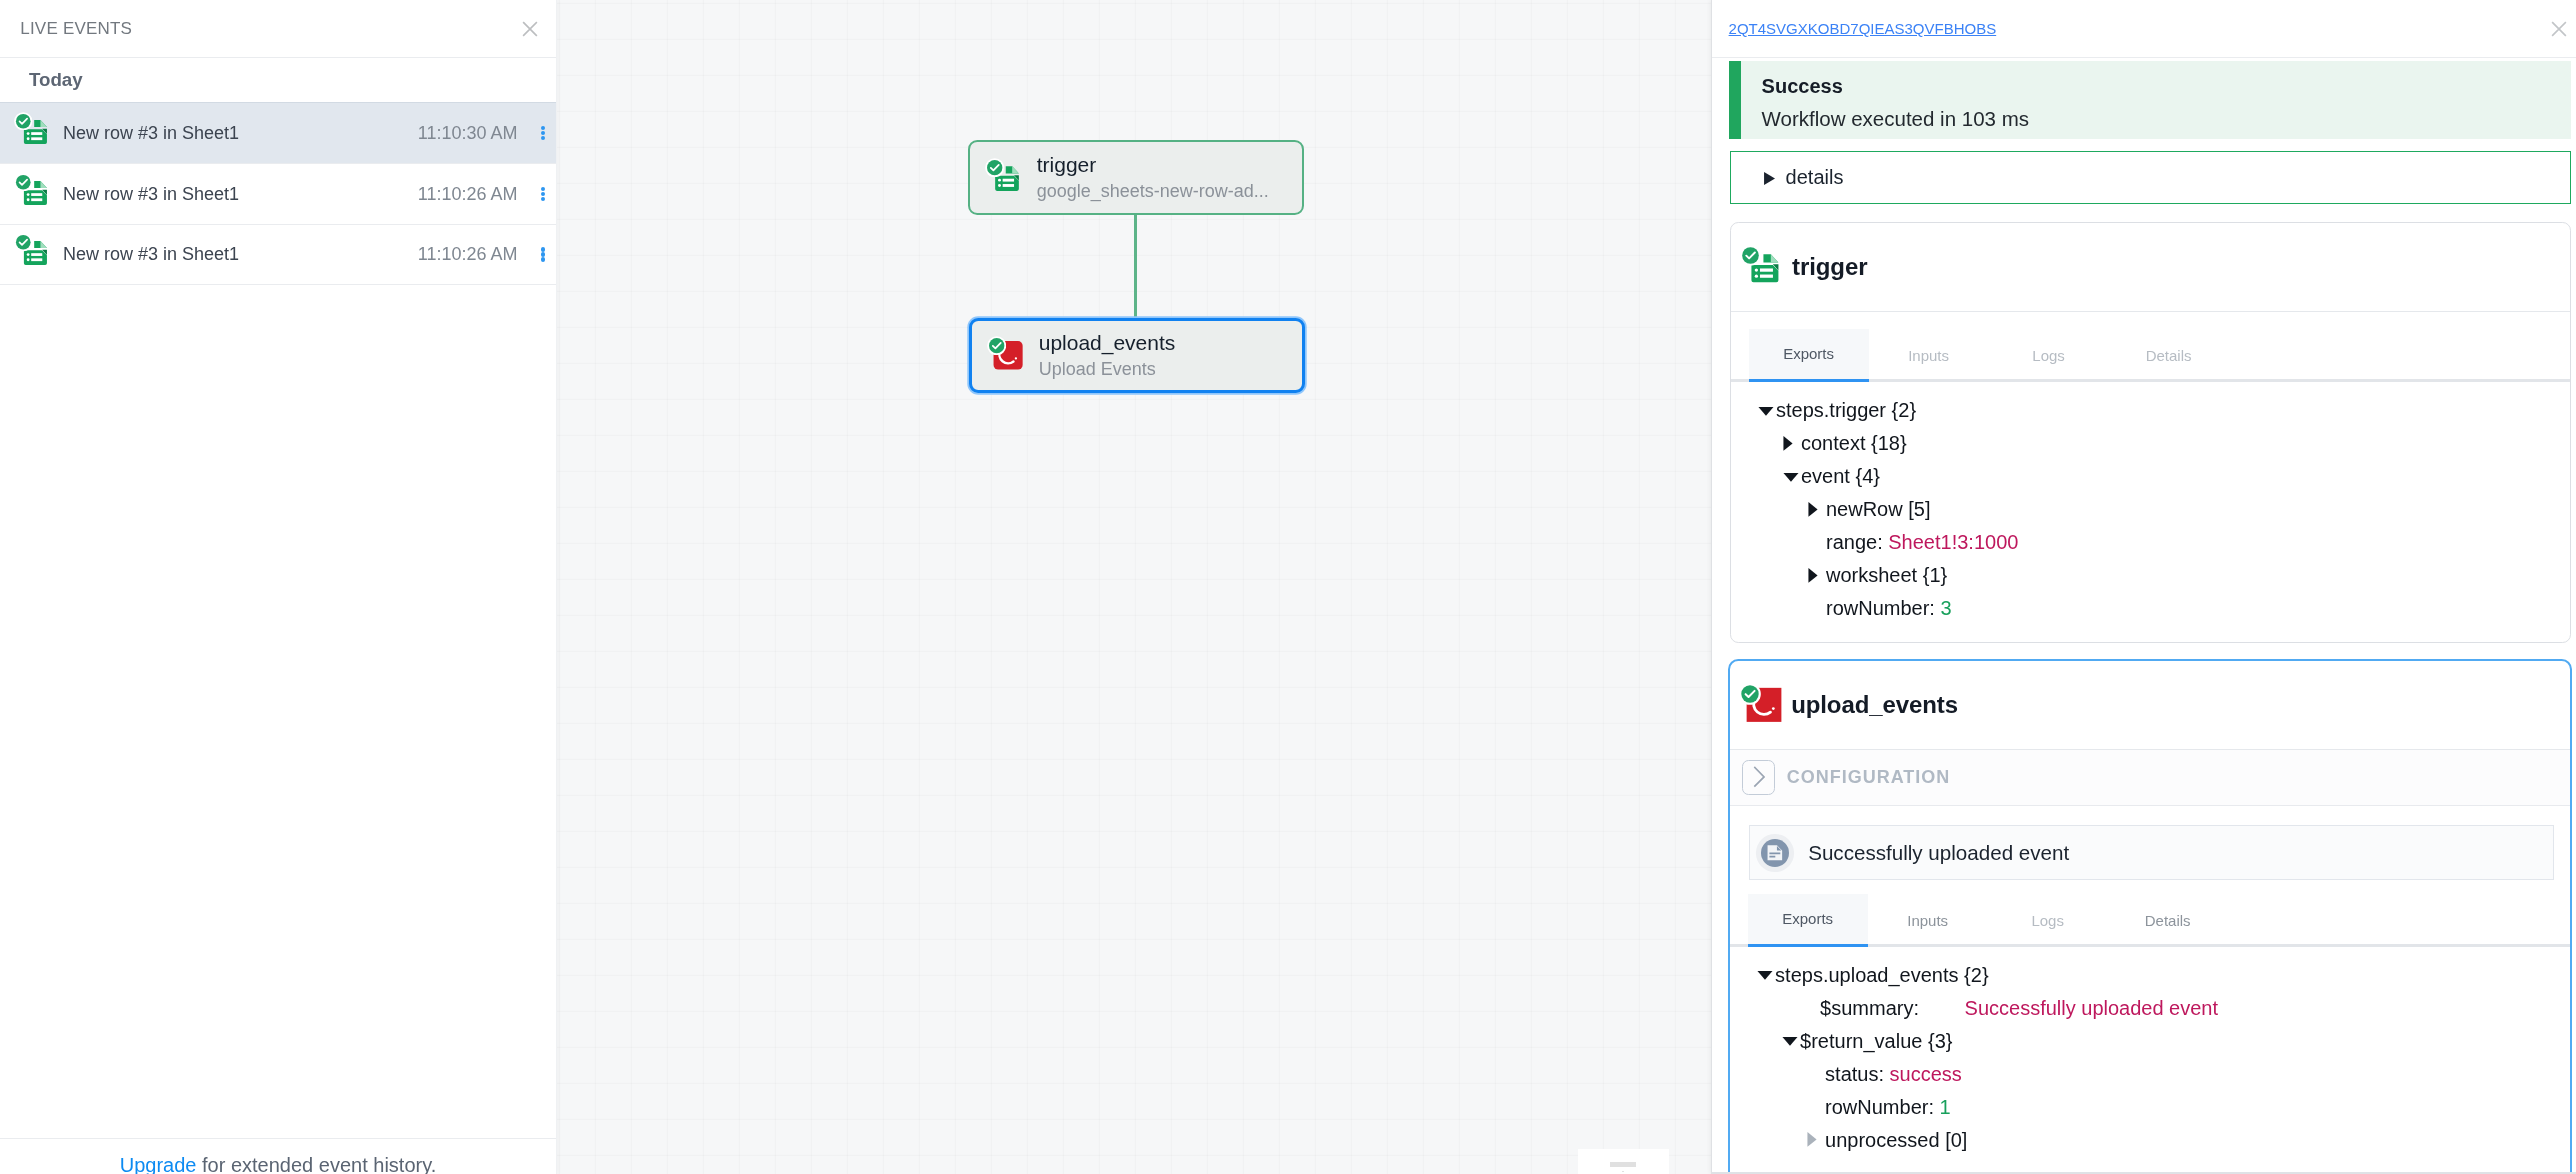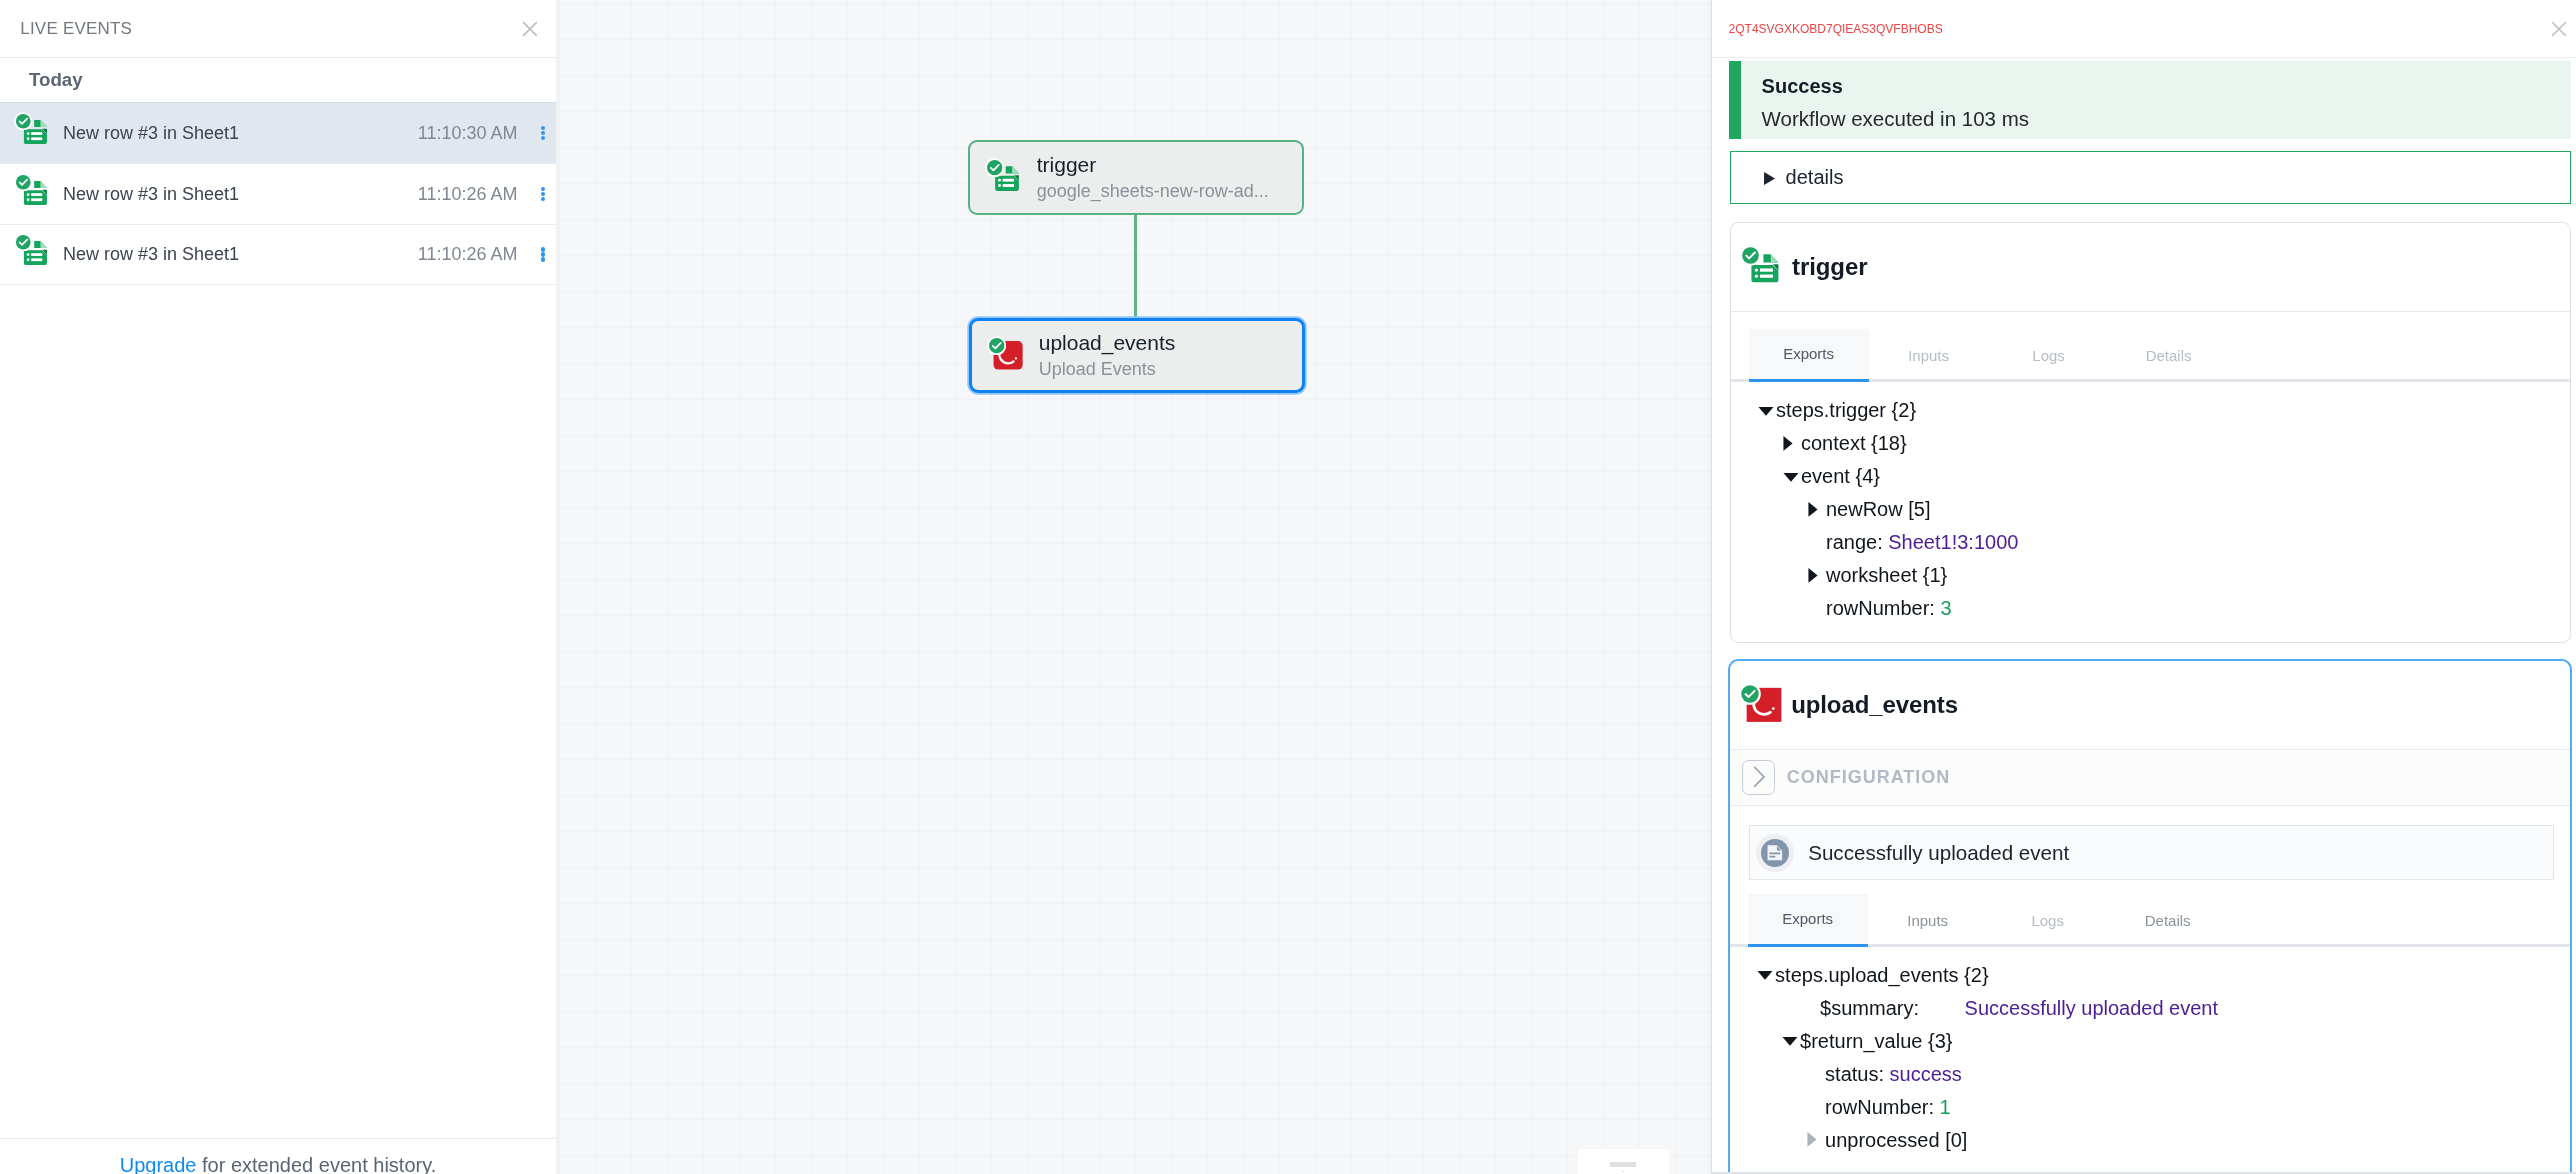--- a/index.html
+++ b/index.html
@@ -76,21 +76,21 @@
   .mini { position:absolute; background:#fff; }
   .mini-bar { background:#e0e0e0; }
 
   
   .right-panel {
     width:865px; height:1174px; background:#fff; border-left:0.9px solid #dfe1e4; box-shadow:-1.8px 0 3.7px rgba(0,0,0,0.035);
     display:flex; flex-direction:column; position:relative; overflow:hidden;
   }
   .rp-header { height:58px; flex:0 0 58px; border-bottom:0.9px solid #eaecef;
     display:flex;align-items:center;justify-content:space-between; padding:0 3.7px 0 16.6px;}
-  .rp-id { font-size:12px; color:#ef4444; letter-spacing:0px;}
+  .rp-id { font-size:15px; color:#3b82f6; letter-spacing:0px;text-decoration:underline;}
   .rp-close { width:26px;height:26px;cursor:pointer;display:block;}
   .rp-body { flex:1 1 auto; overflow:hidden; position:relative; border-bottom:2.3px solid #dfe2e6;}
 
   .alert { margin:2.8px 4.6px 0 16.6px; background:#eaf5ef; border-left:12px solid #20a65e; height:78px; padding:12px 0 0 21px;}
   .alert-t { font-size:20px; font-weight:700; color:#161d27; line-height:1.3;}
   .alert-s { font-size:20.5px; color:#23292f; line-height:1.4; margin-top:6.5px;}
 
   .details-box { margin:12px 4.6px 0 17.6px; border:1.4px solid #1ea95e; height:53px; display:flex; align-items:center; padding-left:33px; cursor:pointer;}
   .det-tri { width:11.2px;height:13px; margin-right:10.8px; display:block;}
   .det-label { font-size:20px; color:#1b232e;}
@@ -111,21 +111,21 @@
 
   .tabs { display:flex; padding-left:18px; border-bottom:3.2px solid #e2e5e9; margin-top:16.6px; position:relative;}
   .tab { width:120px; height:53px; display:flex; align-items:center; justify-content:center; font-size:15px; color:#8d949c; cursor:pointer; position:relative; margin-bottom:-3.2px; line-height:1;}
   .tab.active { color:#4f5864; background:#f6f8fa; border-bottom:3.2px solid #2f93f2; font-weight:400;}
   .tab.dim { color:#b6bcc3; }
 
   .tree { padding: 11.6px 0 0 27px; font-family:Liberation Sans, sans-serif; font-size:20px; color:#11161d; line-height:1.6;}
   .tree .row { white-space:pre; display:flex; align-items:center; height:33px;}
   .tri { display:inline-block; width:16.6px; height:16.6px; margin-right:1.8px; flex:0 0 16.6px;}
   .tri svg { display:block; }
-  .v-str { color:#4c1d95;text-align:center; }
+  .v-str { color:#be185d;text-align:center; }
   .v-num { color:#18a05c; }
 </style>
 </head>
 <body>
 
 <div class="app">
 
   <div class="left-panel">
     <div class="lp-header">
       <div class="lp-title">LIVE EVENTS</div>

